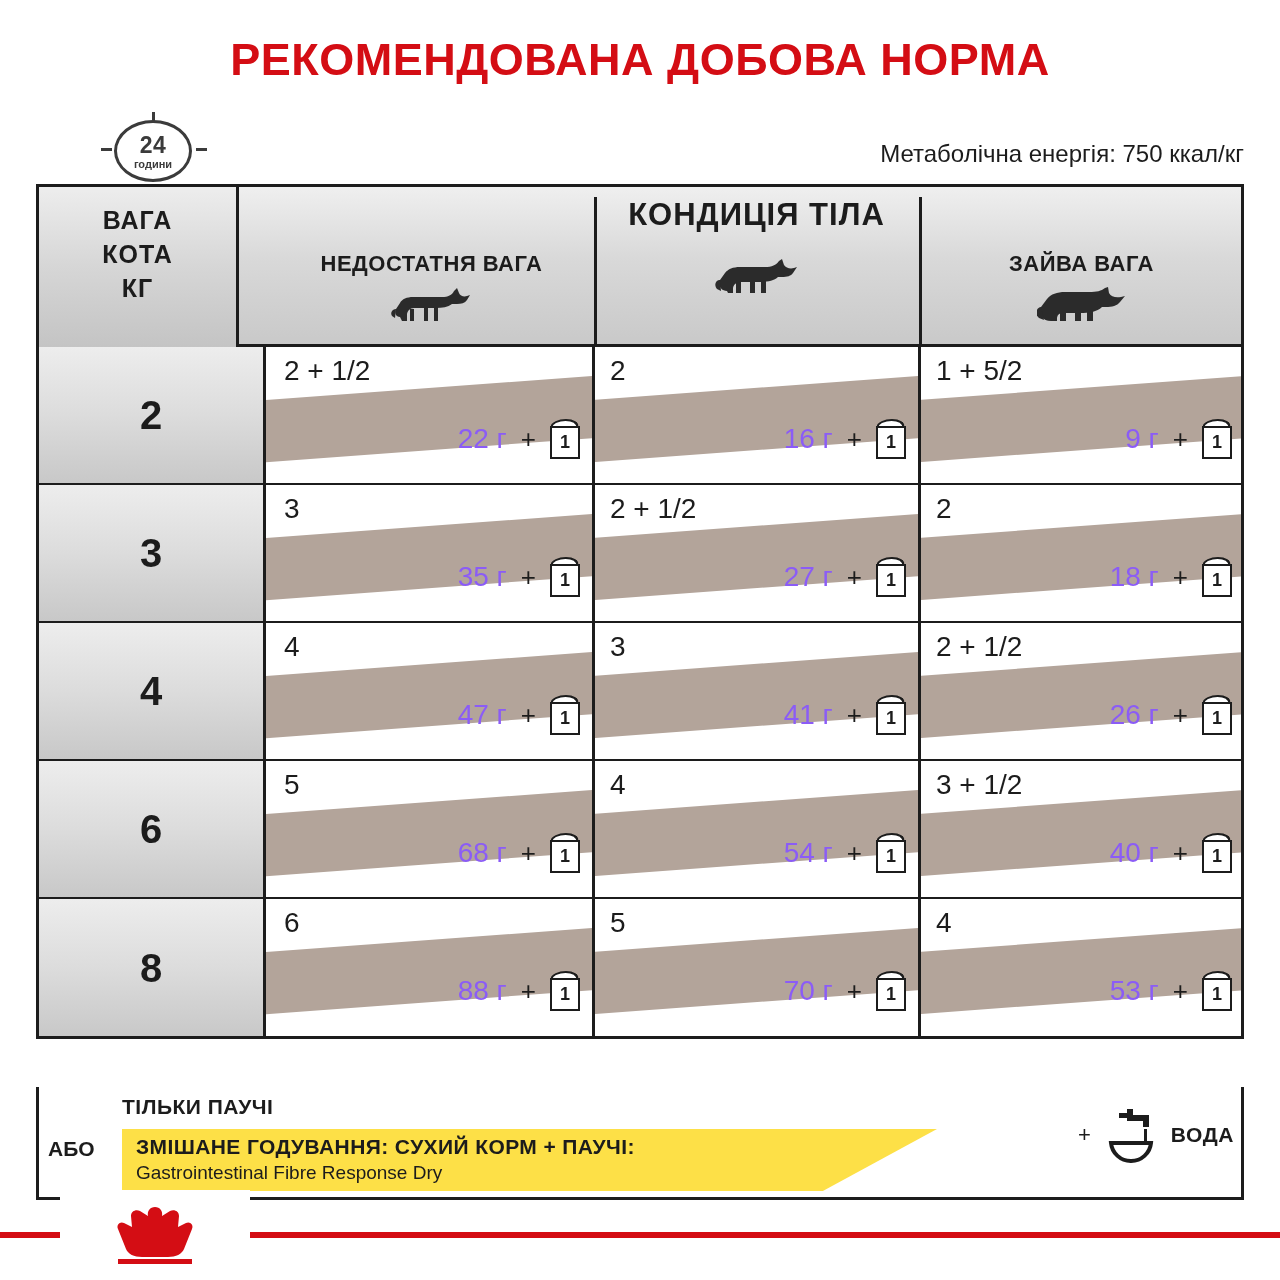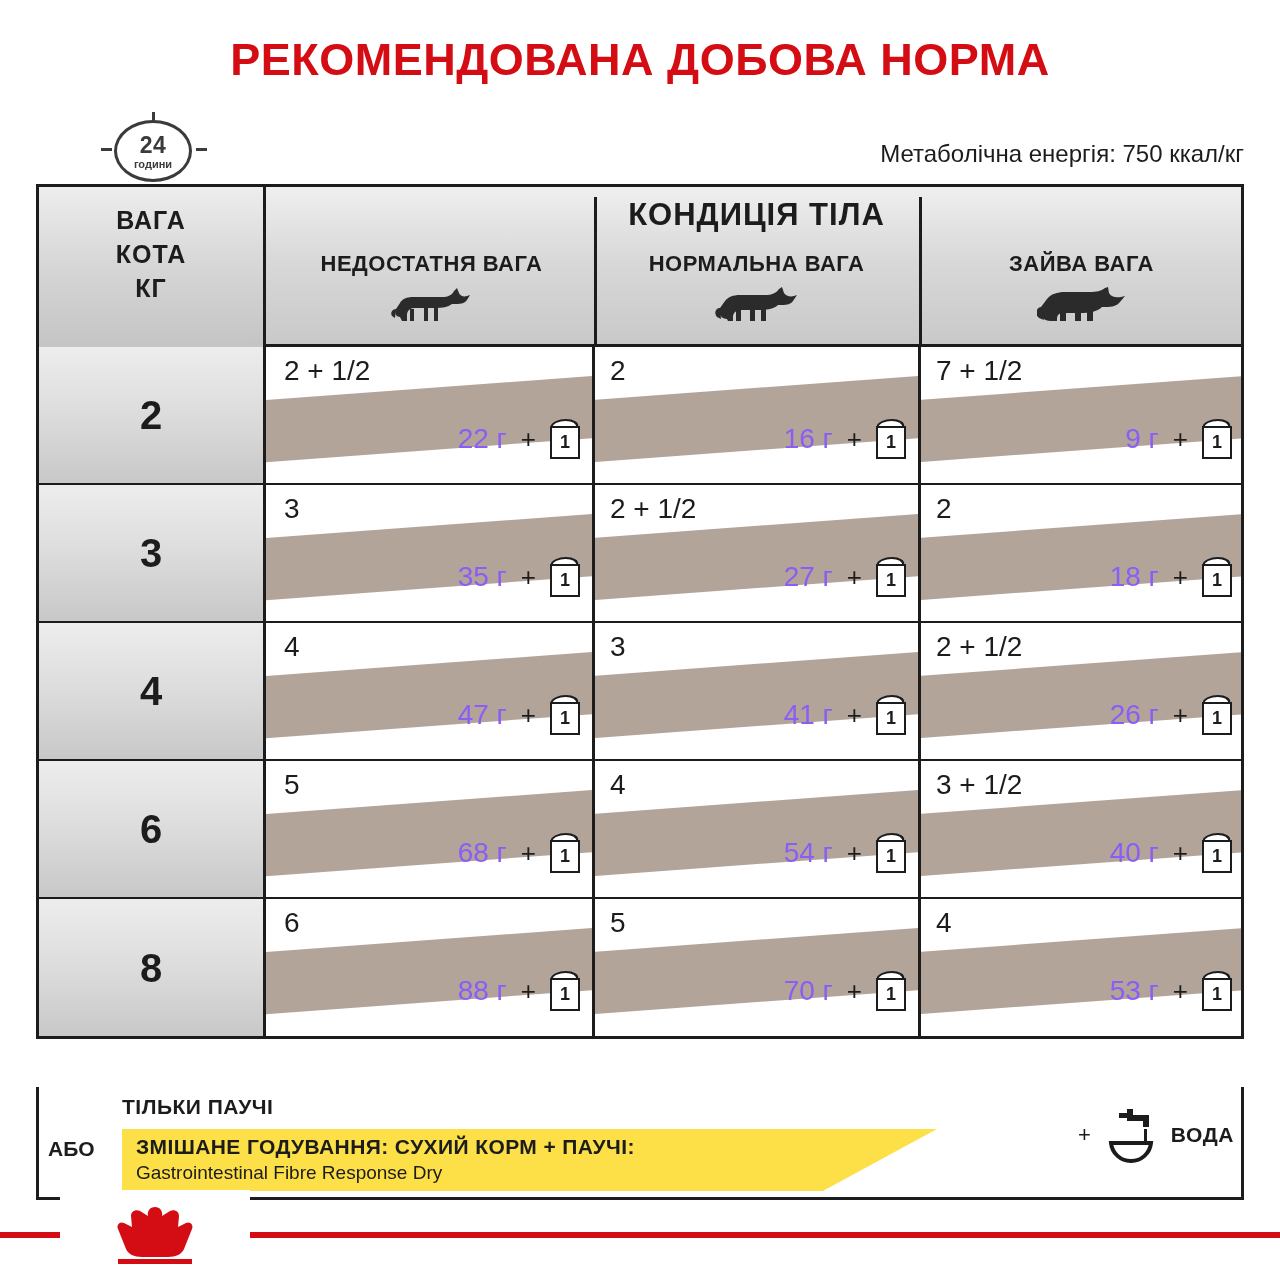--- a/index.html
+++ b/index.html
@@ -112,21 +112,21 @@
     left: 0; top: 0;
     width: 100%;
     height: 160px;
     background: linear-gradient(180deg,#efefef 0%, #d9d9d9 45%, #c9c9c9 100%);
     border-bottom: 3px solid #1c1c1c;
     box-sizing: border-box;
   }
   .weight-head {
     position: absolute;
     left: 0; top: 0;
-    width: 227px;
+    width: 200px;
     height: 160px;
     background: linear-gradient(180deg,#ededed 0%, #d6d6d6 50%, #c4c4c4 100%);
     border-right: 3px solid #1c1c1c;
     box-sizing: border-box;
     display: flex;
     flex-direction: column;
     align-items: center;
     justify-content: flex-start;
     padding-top: 16px;
   }
@@ -444,21 +444,20 @@
               <path fill="#2b2b2b" d="M10 30 C6 30 4 26 6 22 L10 16 C12 12 17 10 23 10 L52 10 C58 10 62 8 64 4 L67 1 L69 6 C70 9 74 10 77 9 L80 8 L77 13 C75 16 71 17 67 17 L62 17 C58 20 52 21 46 21 L24 21 C20 21 17 24 17 28 L17 34 L12 34 Z"></path>
               <rect x="20" y="22" width="4" height="12" fill="#2b2b2b"></rect>
               <rect x="34" y="20" width="4" height="14" fill="#2b2b2b"></rect>
               <rect x="44" y="20" width="4" height="14" fill="#2b2b2b"></rect>
               <path fill="#2b2b2b" d="M6 22 C2 22 0 26 2 29 L5 31 Z"></path>
             </svg>
           </div>
         </div>
 
         <div class="cond-col sep">
-          <div class="label">НОРМАЛЬНА ВАГА</div>
           <div class="cat">
             <svg width="84" height="36" viewBox="0 0 84 36" aria-hidden="true">
               <path fill="#2b2b2b" d="M12 32 C6 32 3 27 5 21 L10 14 C13 10 18 8 25 8 L50 8 C57 8 61 6 64 2 L67 0 L69 6 C71 9 75 10 79 9 L82 8 L78 14 C76 17 72 18 67 18 L63 18 C59 22 52 23 45 23 L26 23 C21 23 18 26 18 30 L18 34 L13 34 Z"></path>
               <rect x="21" y="23" width="5" height="11" fill="#2b2b2b"></rect>
               <rect x="35" y="21" width="5" height="13" fill="#2b2b2b"></rect>
               <rect x="46" y="21" width="5" height="13" fill="#2b2b2b"></rect>
               <path fill="#2b2b2b" d="M5 21 C0 21 -1 27 2 30 L6 32 Z"></path>
             </svg>
           </div>
         </div>
@@ -503,21 +502,21 @@
               <span class="grams">16 г</span>
               <span class="plus">+</span>
               <span class="pouch-ico">
                 <span class="top"></span>
                 <span class="body">1</span>
               </span>
             </div>
           </div>
           <div class="cell sep">
             <div class="band"></div>
-            <div class="pouches">7 + 1/2</div>
+            <div class="pouches">1 + 5/2</div>
             <div class="dryline">
               <span class="grams">9 г</span>
               <span class="plus">+</span>
               <span class="pouch-ico">
                 <span class="top"></span>
                 <span class="body">1</span>
               </span>
             </div>
           </div>
         </div>

